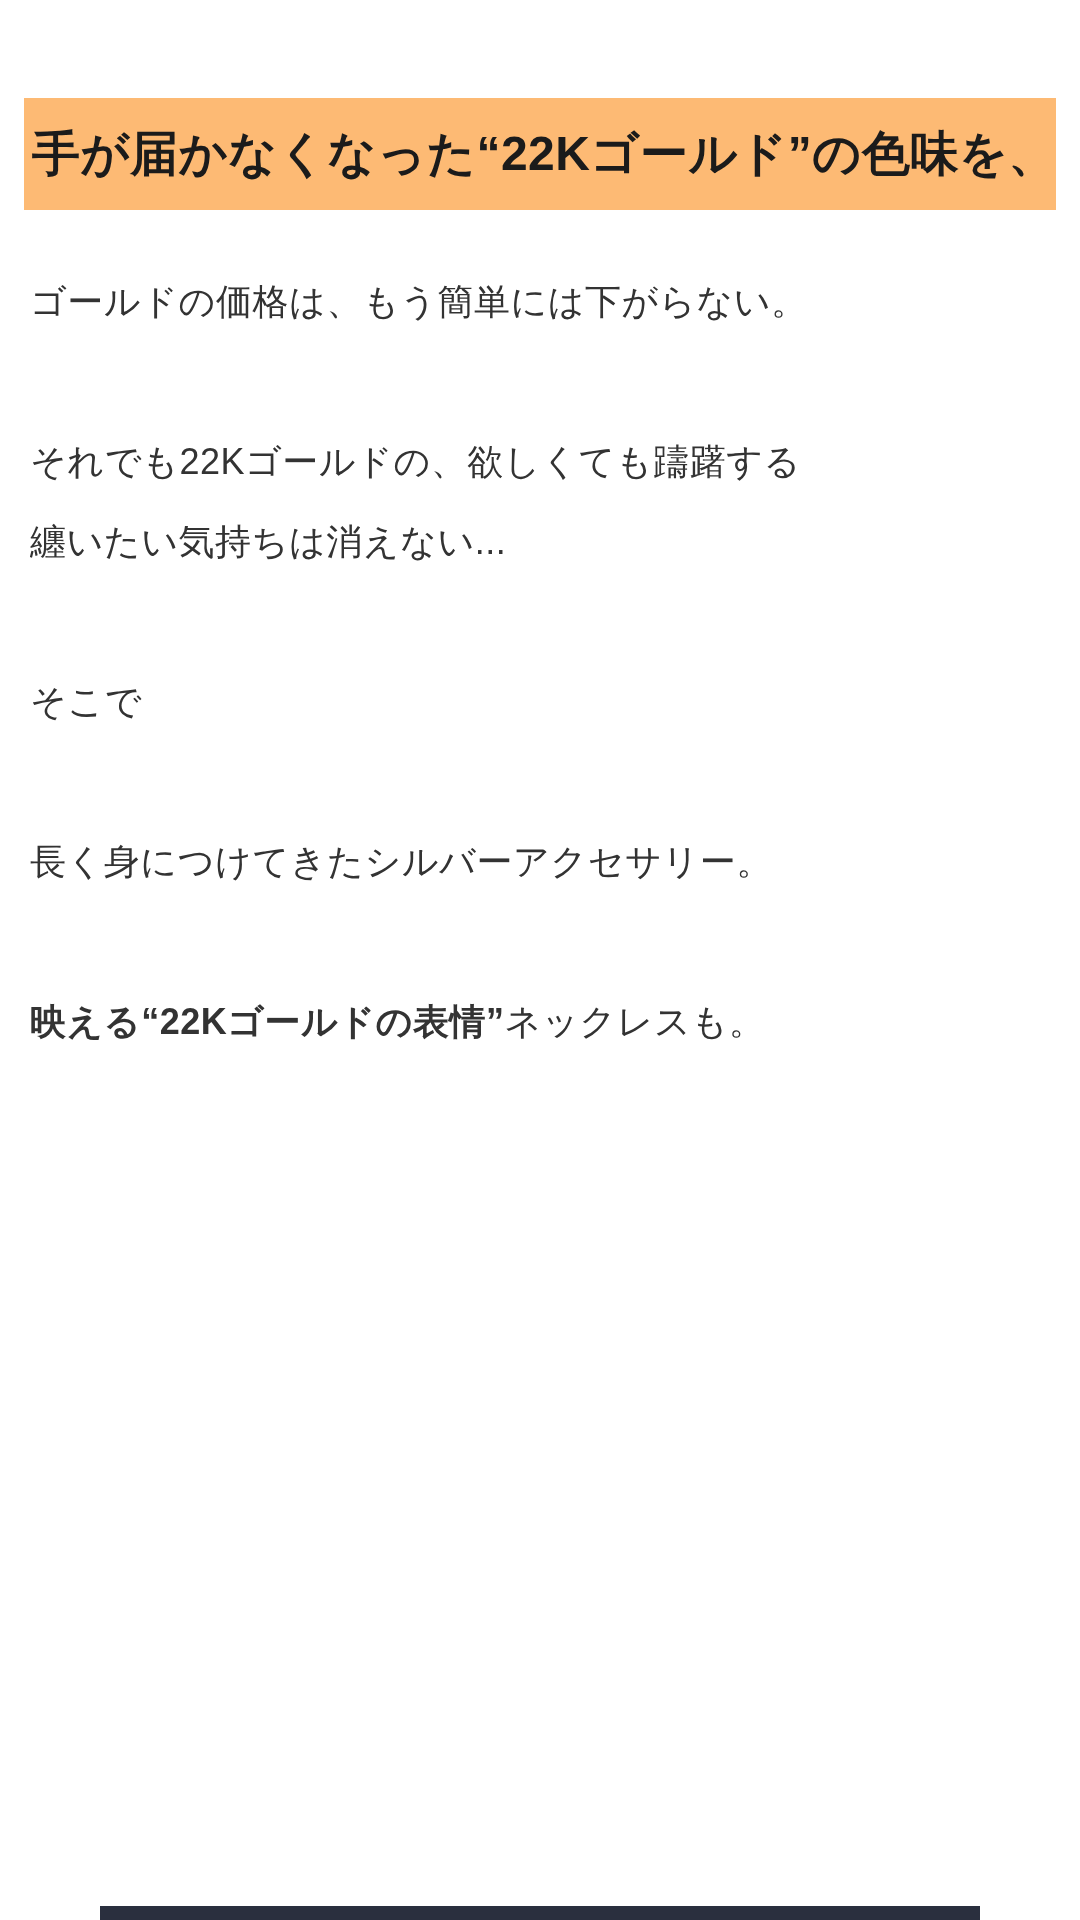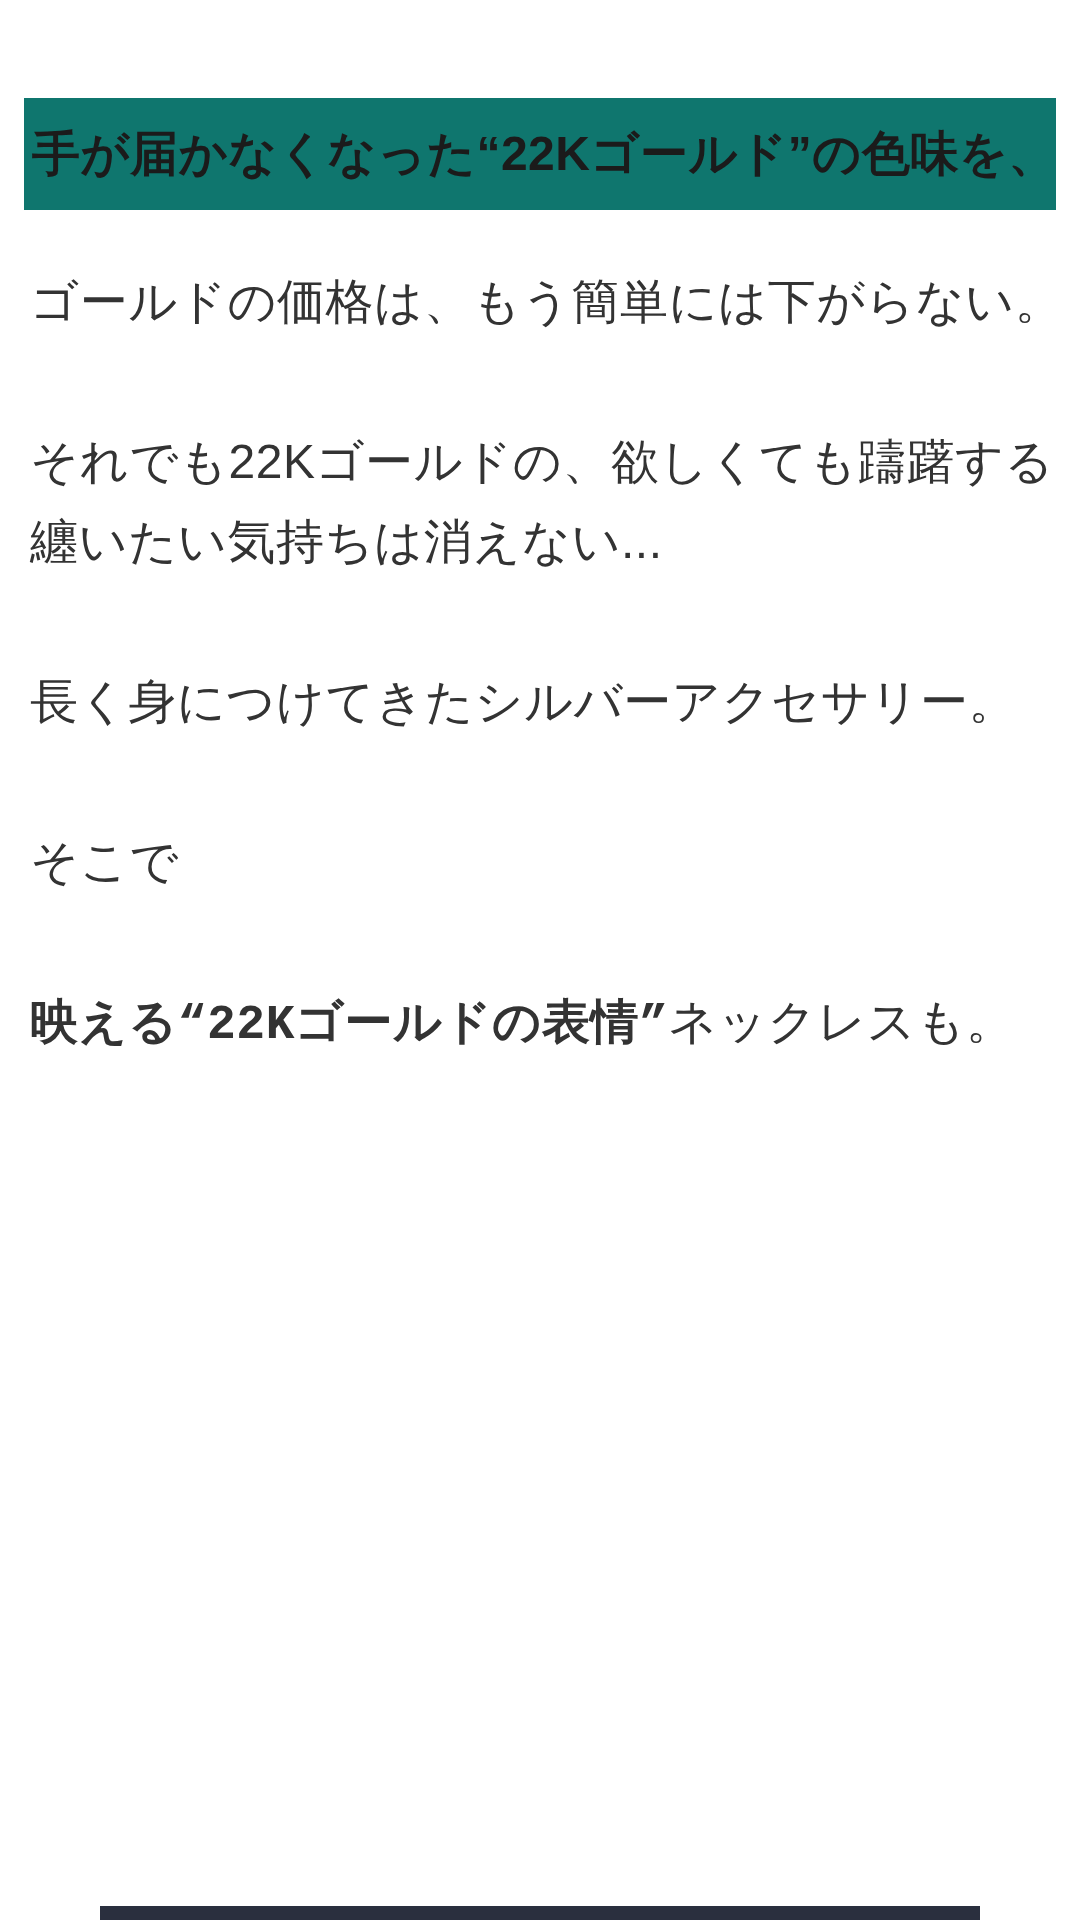--- a/index.html
+++ b/index.html
@@ -22,66 +22,65 @@
     line-height: 84px;
     font-weight: bold;
     letter-spacing: 0.5px;
   }
   .banner .bline {
     display: block;
     white-space: nowrap;
   }
   .content {
     margin: 52px 30px 0 30px;
-    font-size: 48px;
+    font-size: 36px;
     line-height: 80px;
     letter-spacing: 0.5px;
   }
   .content p {
     margin: 0 0 80px 0;
     padding: 0;
   }
   .content .line {
     display: block;
     white-space: nowrap;
   }
   .content .seg-bold {
     font-weight: bold;
-    font-family: Liberation Mono, monospace;
   }
   .bottom-edge {
     position: absolute;
     bottom: 0;
     left: 100px;
     width: 880px;
     height: 14px;
   }
 </style>
 </head>
 <body>
 
 <div class="page">
 
-  <div class="banner" style="background: #0f766e; color: rgb(27, 27, 27);">
+  <div class="banner" style="background: #fdba74; color: rgb(27, 27, 27);">
     <span class="bline">手が届かなくなった“22Kゴールド”の色味を、</span>
   </div>
 
   <div class="content" style="color: rgb(51, 51, 51);">
       <p>
         <span class="line"><span class="seg">ゴールドの価格は、もう簡単には下がらない。</span></span>
       </p>
       <p>
         <span class="line"><span class="seg">それでも22Kゴールドの、欲しくても躊躇する</span></span>
         <span class="line"><span class="seg">纏いたい気持ちは消えない...</span></span>
       </p>
       <p>
-        <span class="line"><span class="seg">長く身につけてきたシルバーアクセサリー。</span></span>
+        <span class="line"><span class="seg">そこで</span></span>
       </p>
       <p>
-        <span class="line"><span class="seg">そこで</span></span>
+        <span class="line"><span class="seg">長く身につけてきたシルバーアクセサリー。</span></span>
       </p>
       <p>
         <span class="line"><span class="seg-bold">映える“22Kゴールドの表情”</span><span class="seg">ネックレスも。</span></span>
       </p>
     </div>
 
   <div class="bottom-edge" style="background: rgb(42, 47, 62);"></div>
 
 </div>
 

